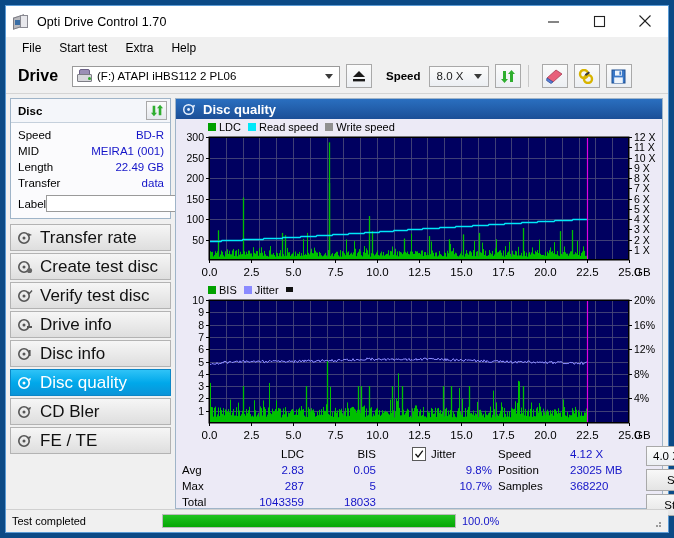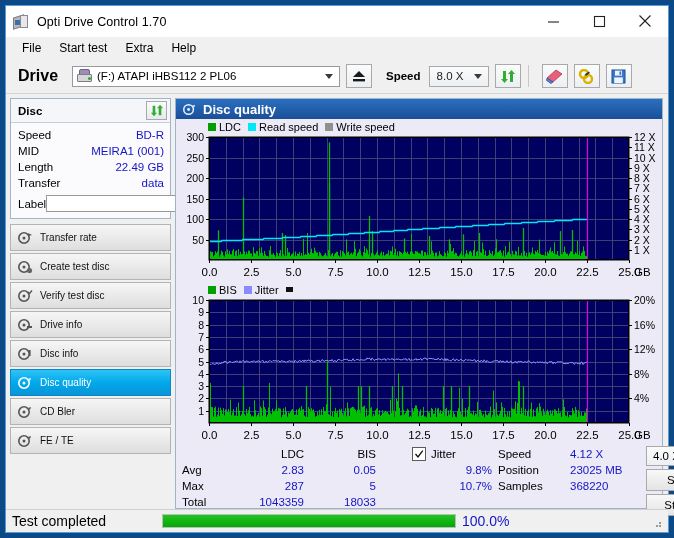--- a/index.html
+++ b/index.html
@@ -93,21 +93,21 @@
   .drow .k{color:#000;}
   .drow .v{color:#1414c8;}
   #label-row{display:flex;align-items:center;margin-top:3px;}
   #label-row .k{font-size:11.5px;width:38px;}
   #label-input{flex:1;height:17px;background:#fff;border:1px solid #9a9a9a;box-sizing:border-box;margin-right:4px;}
   #nav{margin-top:5px;display:flex;flex-direction:column;}
   .nav-item{
     height:27px;margin-bottom:2px;display:flex;align-items:center;
     background:linear-gradient(#f6f6f6,#dedede);
     border:1px solid #b3b3b3;box-sizing:border-box;padding-left:6px;
-    font-size:10px;color:#111;
+    font-size:17px;color:#111;
   }
   .nav-item.active{
     background:linear-gradient(#2fc3f7,#00a8ea 52%,#0b94d8);
     border:1px solid #0b86c6;color:#fff;
   }
   .nav-icon{width:16px;height:14px;margin-right:7px;flex:none;}
   #statusbtn-wrap{margin-top:auto;padding-bottom:4px;}
   #status-window-btn{
     height:21px;background:linear-gradient(#f6f6f6,#e2e2e2);
     border:1px solid #b3b3b3;box-sizing:border-box;
@@ -151,21 +151,21 @@
     box-sizing:border-box;display:flex;align-items:center;padding-left:6px;position:relative;font-size:11.5px;
   }
   .bigbtn{
     height:22px;margin-top:3px;background:linear-gradient(#f8f8f8,#e4e4e4);
     border:1px solid #a9a9a9;box-sizing:border-box;display:flex;align-items:center;justify-content:center;
     font-size:11.5px;
   }
   
   #statusbar{
     height:22px;flex:none;display:flex;align-items:center;
-    background:#f0f0f0;border-top:1px solid #d0d0d0;font-size:14px;
+    background:#f0f0f0;border-top:1px solid #d0d0d0;font-size:11px;
   }
   #status-text{width:150px;padding-left:6px;color:#000;}
   #progress-outer{
     width:294px;height:14px;background:#e6e6e6;border:1px solid #bcbcbc;box-sizing:border-box;
     margin-right:6px;
   }
   #progress-fill{height:100%;background:linear-gradient(#21c421,#06a706);}
   #progress-pct{width:62px;color:#1414c8;}
   #elapsed{flex:1;text-align:right;padding-right:16px;color:#1414c8;}
   #grip{position:absolute;right:6px;bottom:4px;width:10px;height:10px;}

